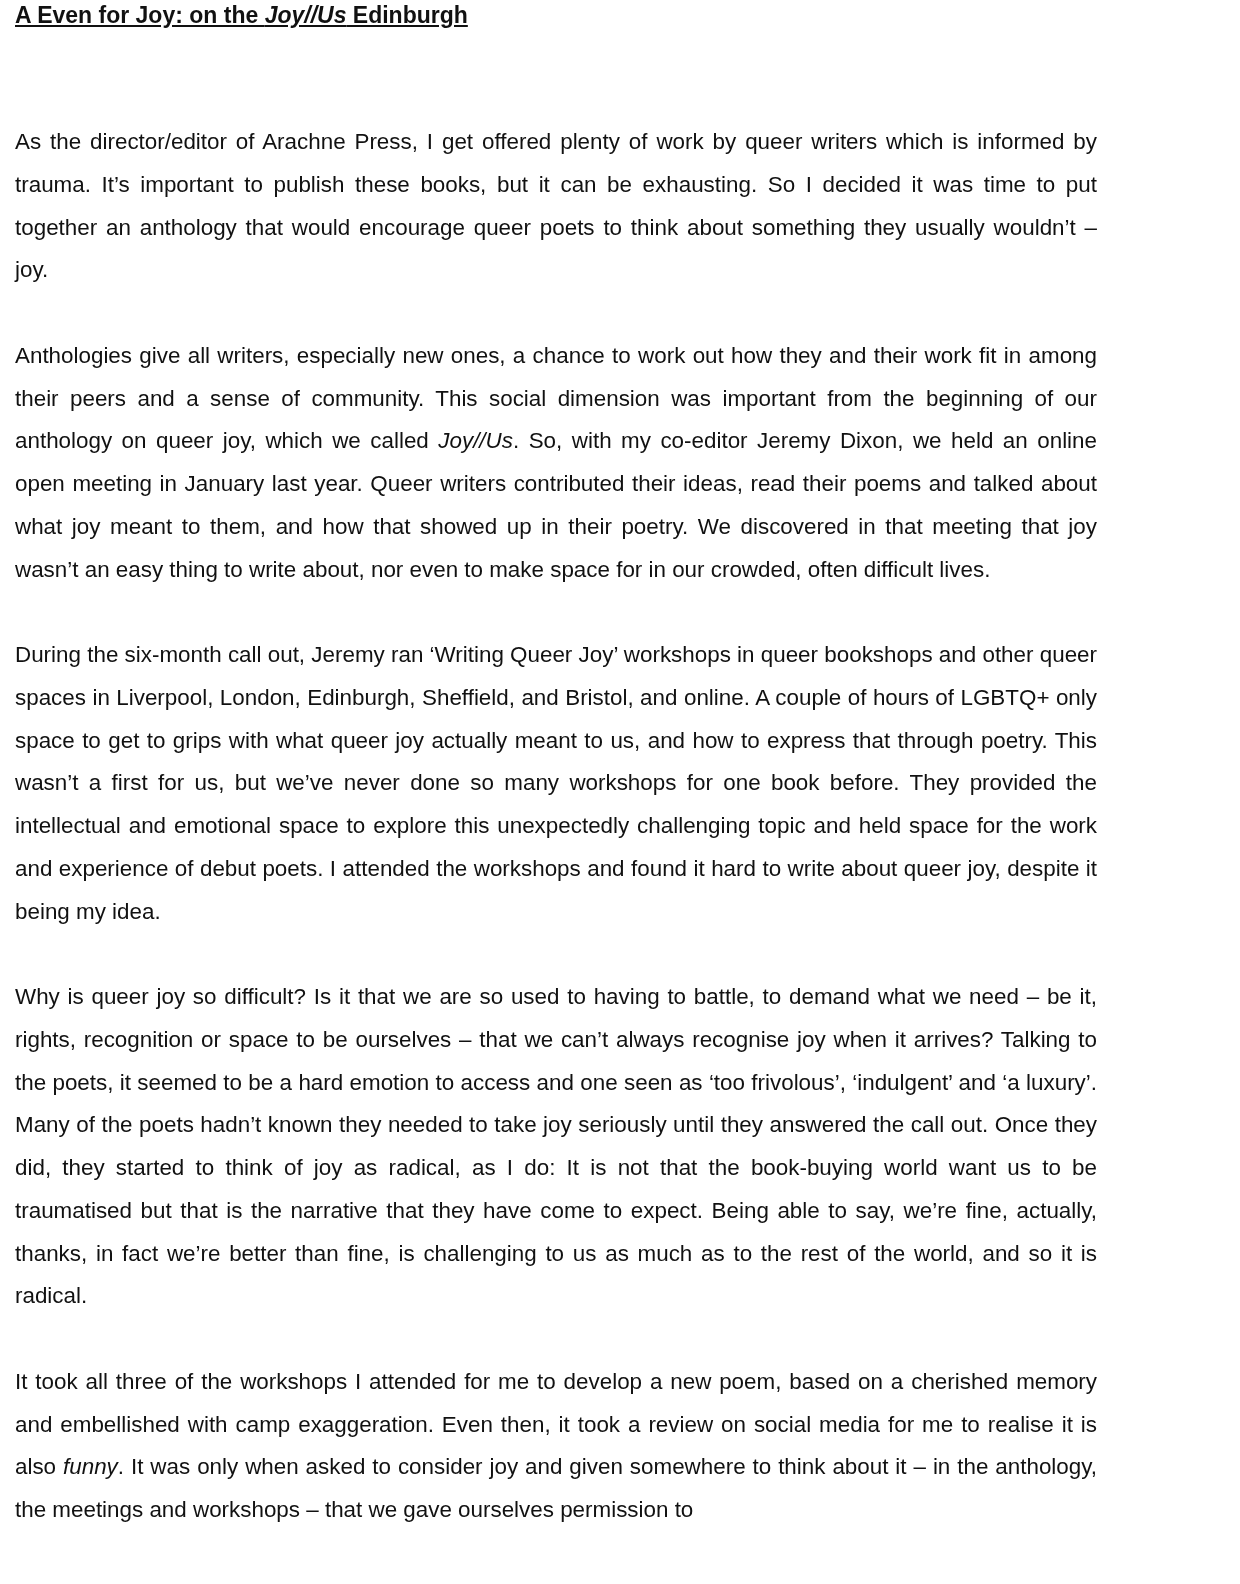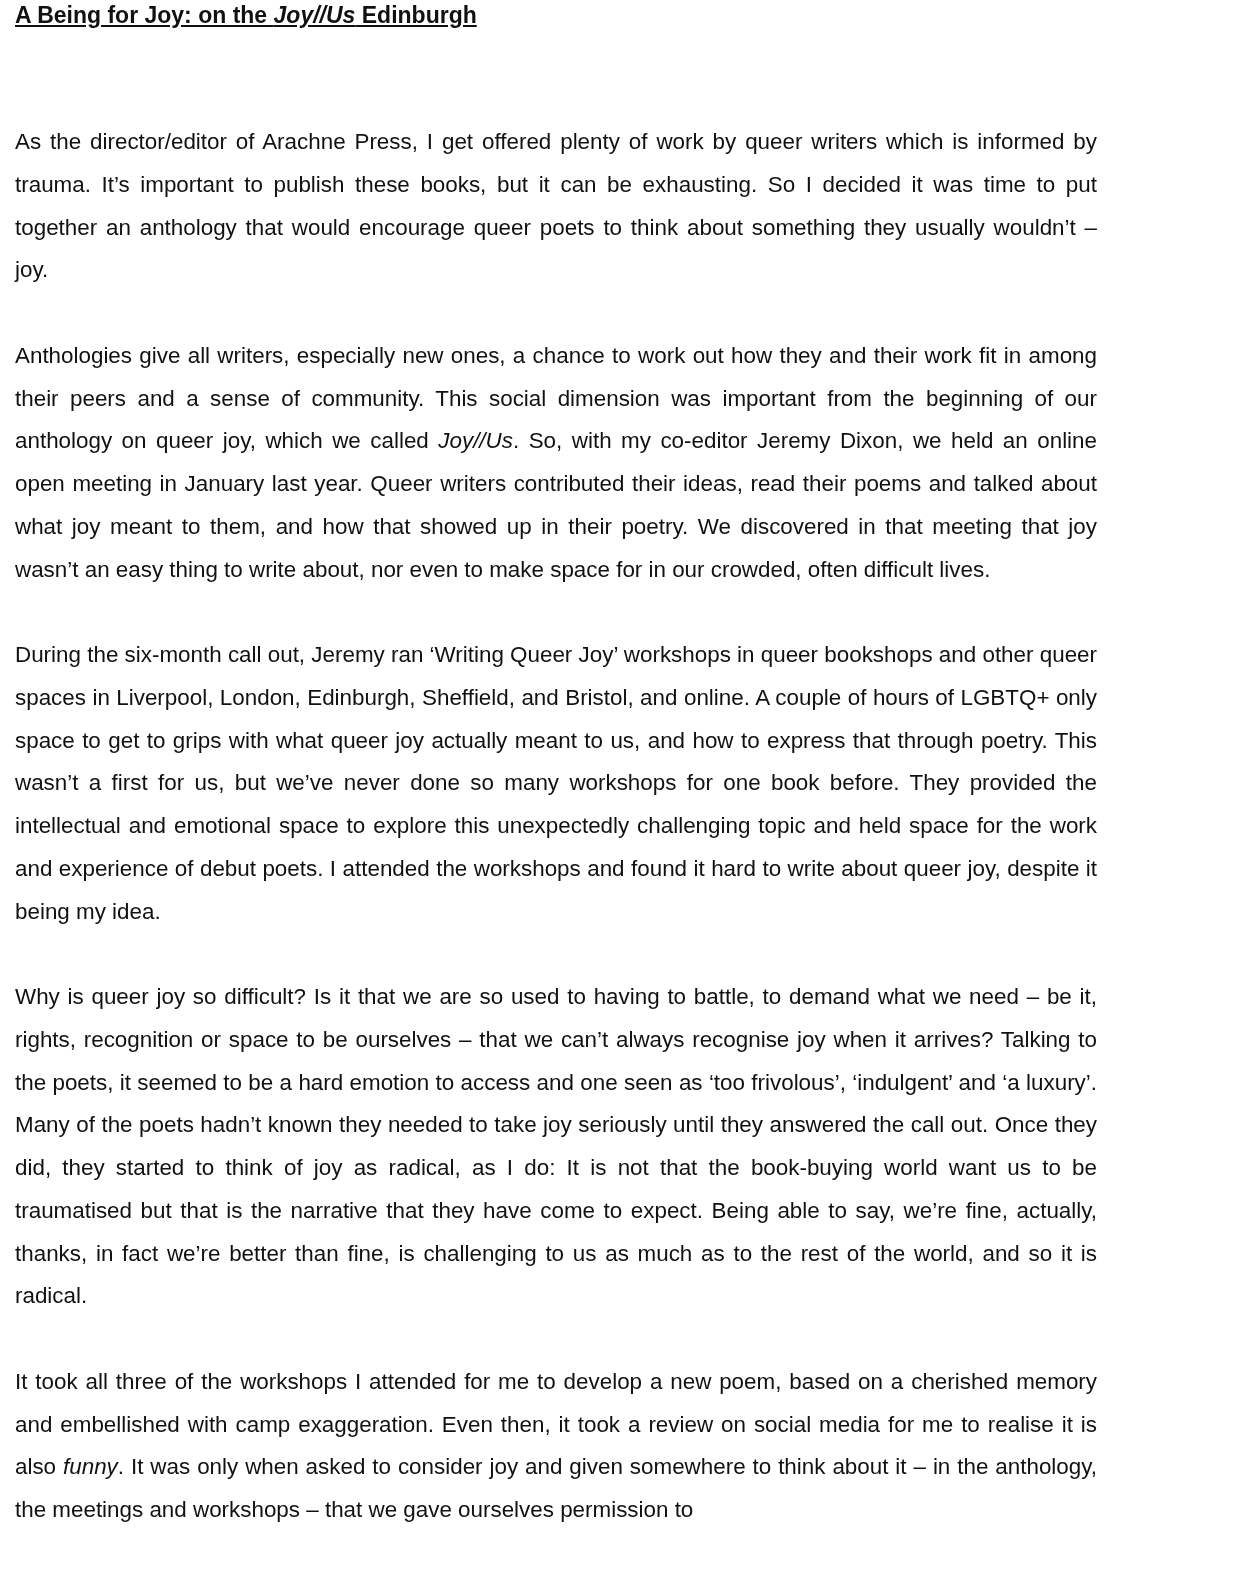--- a/index.html
+++ b/index.html
@@ -19,21 +19,21 @@
     position: absolute; left: 15px; top: 121px; width: 1082px;
     font-size: 22.4px; line-height: 42.75px;
   }
   .body p { margin: 0 0 42.75px 0; text-align: justify; }
   .body p i { font-style: italic; }
 </style>
 </head>
 <body>
 
 <div class="page">
-  <h1 class="title"><span>A Being for Joy: on the </span><i>Joy//Us</i><span> Edinburgh</span></h1>
+  <h1 class="title"><span>A Even for Joy: on the </span><i>Joy//Us</i><span> Edinburgh</span></h1>
 
   <div class="body">
     <p>As the director/editor of Arachne Press, I get offered plenty of work by queer writers which is informed by trauma. It’s important to publish these books, but it can be exhausting. So I decided it was time to put together an anthology that would encourage queer poets to think about something they usually wouldn’t – joy.</p>
     <p><span>Anthologies give all writers, especially new ones, a chance to work out how they and their work fit in among their peers and a sense of community. This social dimension was important from the beginning of our anthology on queer joy, which we called </span><i>Joy//Us</i><span>. So, with my co-editor Jeremy Dixon, we held an online open meeting in January last year. Queer writers contributed their ideas, read their poems and talked about what joy meant to them, and how that showed up in their poetry. We discovered in that meeting that joy wasn’t an easy thing to write about, nor even to make space for in our crowded, often difficult lives.</span></p>
     <p>During the six-month call out, Jeremy ran ‘Writing Queer Joy’ workshops in queer bookshops and other queer spaces in Liverpool, London, Edinburgh, Sheffield, and Bristol, and online. A couple of hours of LGBTQ+ only space to get to grips with what queer joy actually meant to us, and how to express that through poetry. This wasn’t a first for us, but we’ve never done so many workshops for one book before. They provided the intellectual and emotional space to explore this unexpectedly challenging topic and held space for the work and experience of debut poets. I attended the workshops and found it hard to write about queer joy, despite it being my idea.</p>
     <p>Why is queer joy so difficult? Is it that we are so used to having to battle, to demand what we need – be it, rights, recognition or space to be ourselves – that we can’t always recognise joy when it arrives? Talking to the poets, it seemed to be a hard emotion to access and one seen as ‘too frivolous’, ‘indulgent’ and ‘a luxury’. Many of the poets hadn’t known they needed to take joy seriously until they answered the call out. Once they did, they started to think of joy as radical, as I do: It is not that the book-buying world want us to be traumatised but that is the narrative that they have come to expect. Being able to say, we’re fine, actually, thanks, in fact we’re better than fine, is challenging to us as much as to the rest of the world, and so it is radical.</p>
     <p><span>It took all three of the workshops I attended for me to develop a new poem, based on a cherished memory and embellished with camp exaggeration. Even then, it took a review on social media for me to realise it is also </span><i>funny</i><span>. It was only when asked to consider joy and given somewhere to think about it – in the anthology, the meetings and workshops – that we gave ourselves permission to</span></p>
   </div>
 </div>
 

